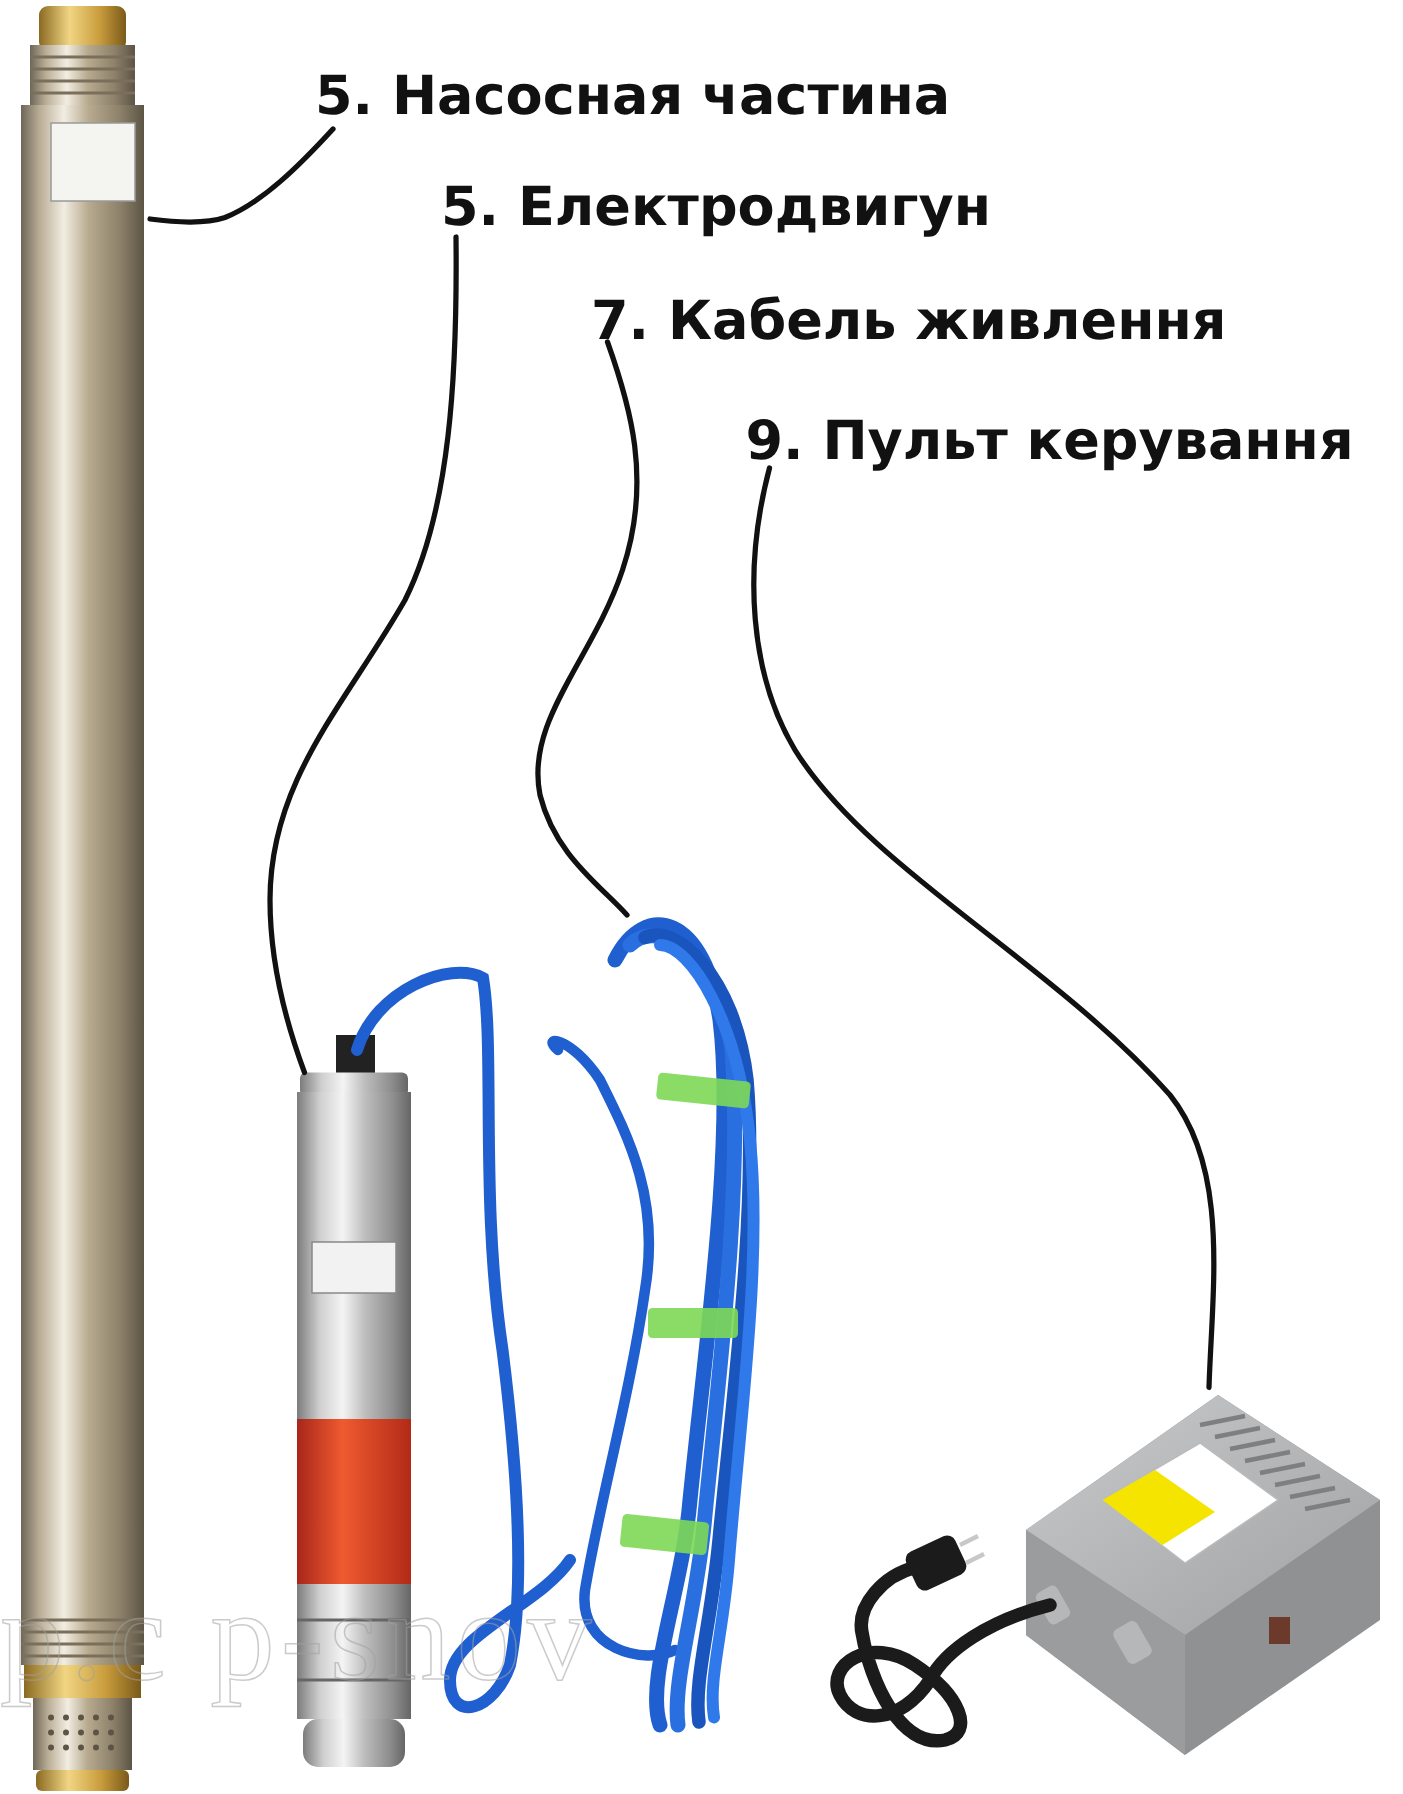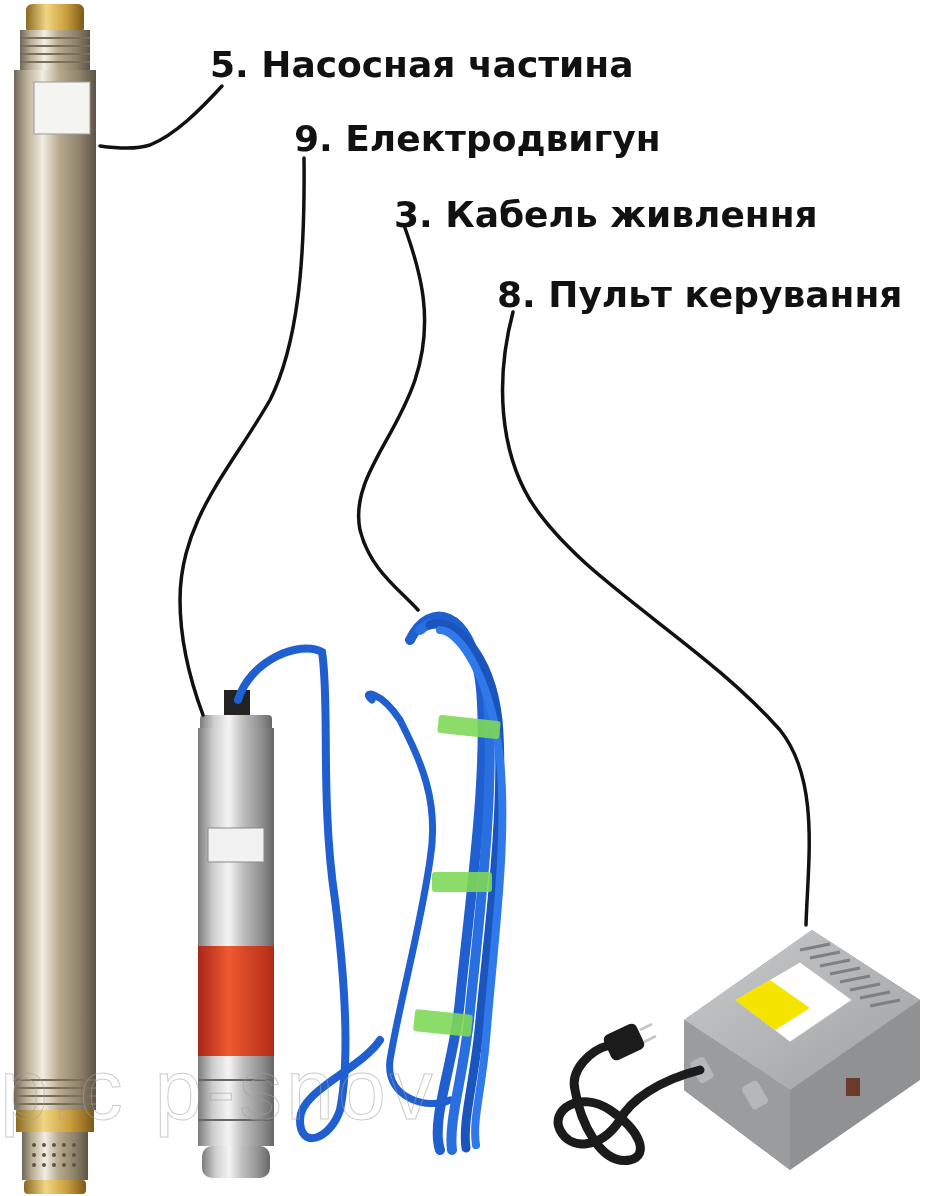--- a/index.html
+++ b/index.html
@@ -2,21 +2,21 @@
 <html><head>
 <meta charset="utf-8">
 <style>
   html, body { margin: 0; padding: 0; background: #ffffff; }
   body { width: 935px; height: 1196px; position: relative; overflow: hidden;
          font-family: "Liberation Sans", sans-serif; }
   .label { position: absolute; font-weight: bold; font-size: 36px; color: #111;
            font-family: "DejaVu Sans", sans-serif; letter-spacing: 0px; white-space: nowrap; }
   svg.canvas { position: absolute; left: 0; top: 0; }
   .watermark { position: absolute; left: 0; top: 1040px; font-size: 86px; color: transparent;
-               -webkit-text-stroke: 1px rgba(160,160,160,0.55); font-family: Liberation Sans, sans-serif;
+               -webkit-text-stroke: 1px rgba(160,160,160,0.55); font-family: Liberation Serif, serif;
                letter-spacing: 4px; white-space: nowrap; }
 </style>
 </head>
 <body>
 
 <svg class="canvas" width="935" height="1196" viewBox="0 0 935 1196">
   <defs>
     <linearGradient id="steelV" x1="0" x2="1" y1="0" y2="0">
       <stop offset="0" stop-color="#6e6658"></stop>
       <stop offset="0.15" stop-color="#b9ad95"></stop>
@@ -150,15 +150,15 @@
     <path d="M222 86 C 200 110, 175 135, 150 145 C 135 150, 115 148, 100 146"></path>
     <path d="M304 158 C 305 250, 300 340, 270 400 C 230 470, 180 520, 180 600 C 180 640, 190 680, 203 715"></path>
     <path d="M405 228 C 420 270, 435 320, 415 380 C 395 440, 350 480, 360 530 C 370 570, 400 590, 418 610"></path>
     <path d="M513 312 C 495 380, 500 450, 530 500 C 580 580, 700 640, 780 730 C 820 780, 808 860, 806 925"></path>
   </g>
 </svg>
 
 <div class="watermark">p.c   p-snov</div>
 
 <div class="label" style="left:210px; top:44px;">5. Насосная частина</div>
-<div class="label" style="left:294px; top:118px;">9. Електродвигун</div>
-<div class="label" style="left:394px; top:194px;">3. Кабель живлення</div>
-<div class="label" style="left:497px; top:274px;">8. Пульт керування</div>
+<div class="label" style="left:294px; top:118px;">5. Електродвигун</div>
+<div class="label" style="left:394px; top:194px;">7. Кабель живлення</div>
+<div class="label" style="left:497px; top:274px;">9. Пульт керування</div>
 
 </body></html>

